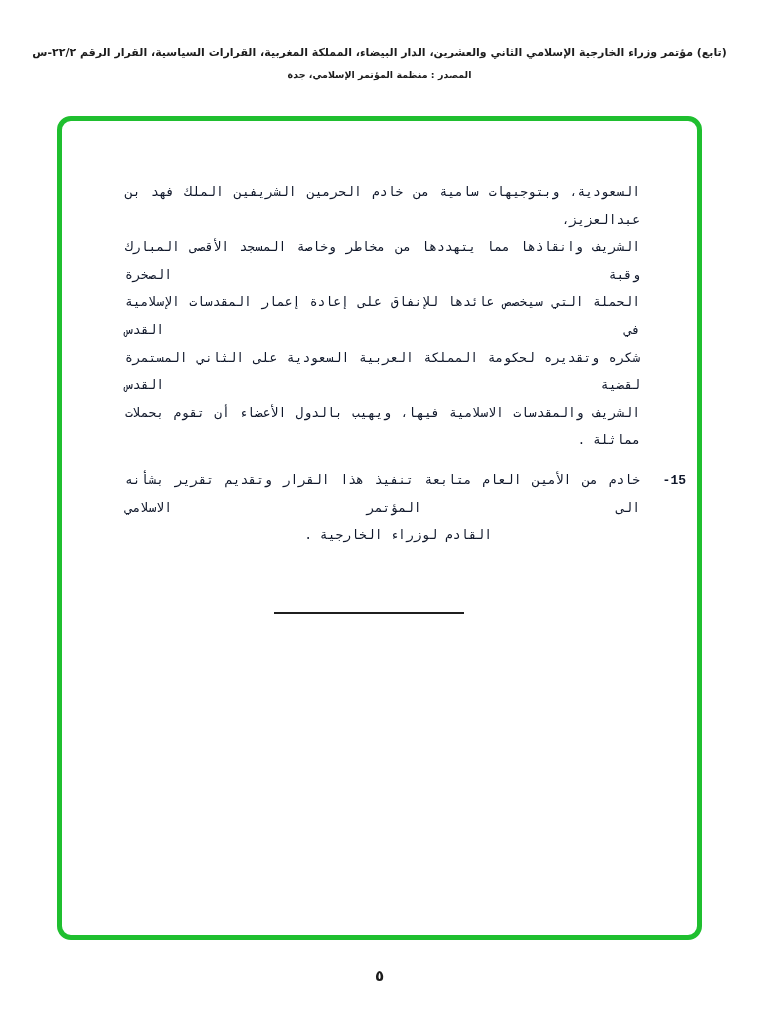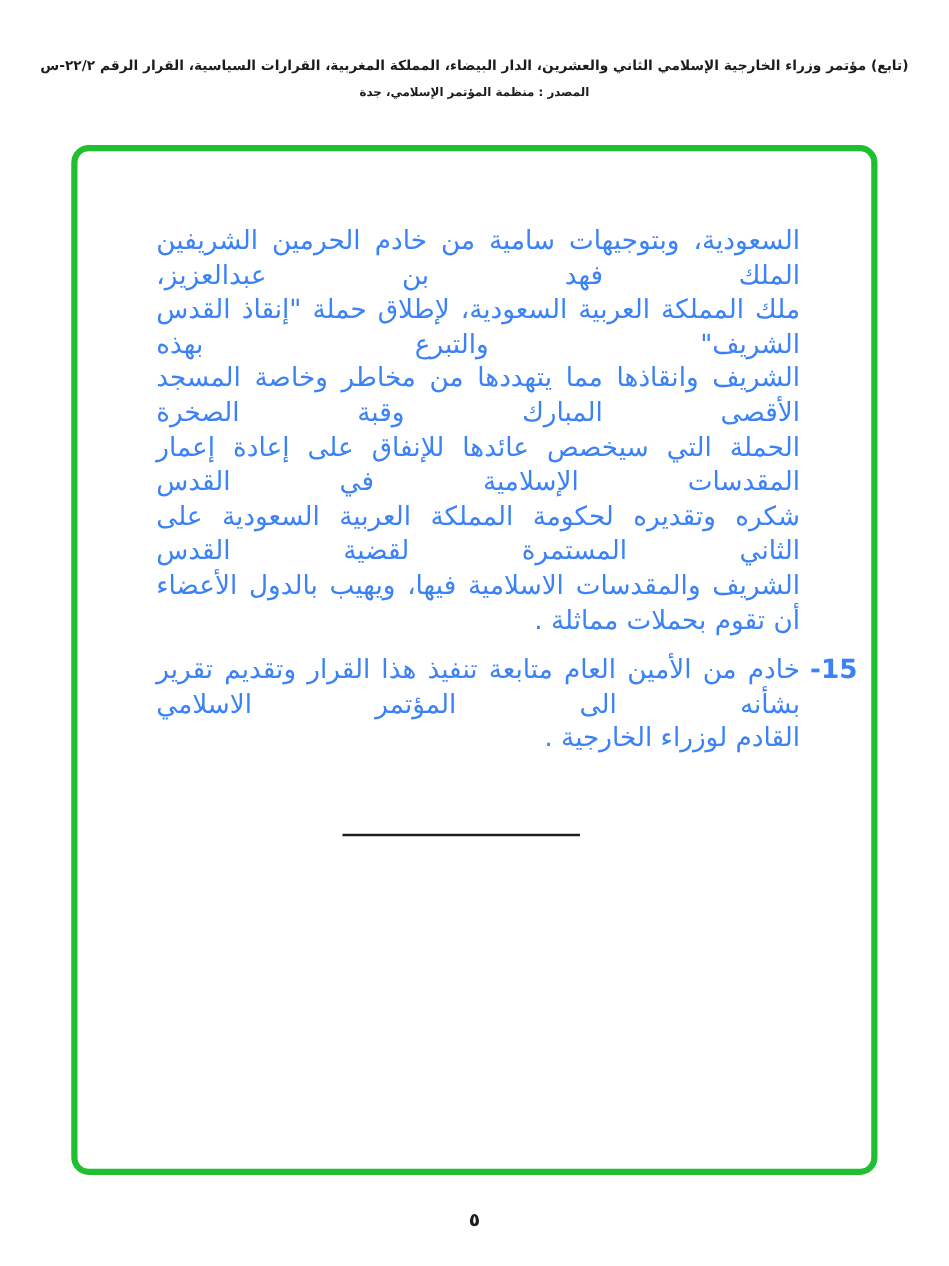--- a/index.html
+++ b/index.html
@@ -47,23 +47,24 @@
     background: transparent;
   }
 
   
   .text-block {
     position: absolute;
     top: 58px;
     right: 57px;
     width: 515px;
     direction: rtl;
-    font-size: 21px;
+    font-size: 13px;
     line-height: 27.6px;
-    color: #3b82f6;
+    color: #0f172a;
+    font-family: Liberation Mono, monospace;
   }
   .line {
     text-align: justify;
     text-align-last: justify;
     white-space: normal;
   }
   .line.end {
     text-align-last: right;
   }
 
@@ -73,20 +74,21 @@
     margin-top: 12px;
   }
   .item-number {
     position: absolute;
     right: -46px;
     top: 0;
     font-weight: bold;
     white-space: nowrap;
   }
   .item .indent {
+    margin-right: 148px;
     text-align: right;
     text-align-last: right;
   }
 
   
   .separator {
     width: 190px;
     height: 0;
     border: none;
     border-top: 2px solid #1f1f1f;
@@ -113,21 +115,20 @@
 
   <header class="doc-header">
     <div class="header-line1">(تابع) مؤتمر وزراء الخارجية الإسلامي الثاني والعشرين، الدار البيضاء، المملكة المغربية، القرارات السياسية، القرار الرقم ٢٢/٢-س</div>
     <div class="header-line2">المصدر : منظمة المؤتمر الإسلامي، جدة</div>
   </header>
 
   <div class="green-box">
     <div class="text-block">
 
       <div class="line">السعودية، وبتوجيهات سامية من خادم الحرمين الشريفين الملك فهد بن عبدالعزيز،</div>
-      <div class="line">ملك المملكة العربية السعودية، لإطلاق حملة "إنقاذ القدس الشريف" والتبرع بهذه</div>
       <div class="line">الشريف وانقاذها مما يتهددها من مخاطر وخاصة المسجد الأقصى المبارك وقبة الصخرة</div>
       <div class="line">الحملة التي سيخصص عائدها للإنفاق على إعادة إعمار المقدسات الإسلامية في القدس</div>
       <div class="line">شكره وتقديره لحكومة المملكة العربية السعودية على الثاني المستمرة لقضية القدس</div>
       <div class="line end">الشريف والمقدسات الاسلامية فيها، ويهيب بالدول الأعضاء أن تقوم بحملات مماثلة .</div>
 
       <div class="item">
         <span class="item-number">15-</span>
         <div class="item-text">
           <div class="line">خادم من الأمين العام متابعة تنفيذ هذا القرار وتقديم تقرير بشأنه الى المؤتمر الاسلامي</div>
           <div class="line end indent">القادم لوزراء الخارجية .</div>

